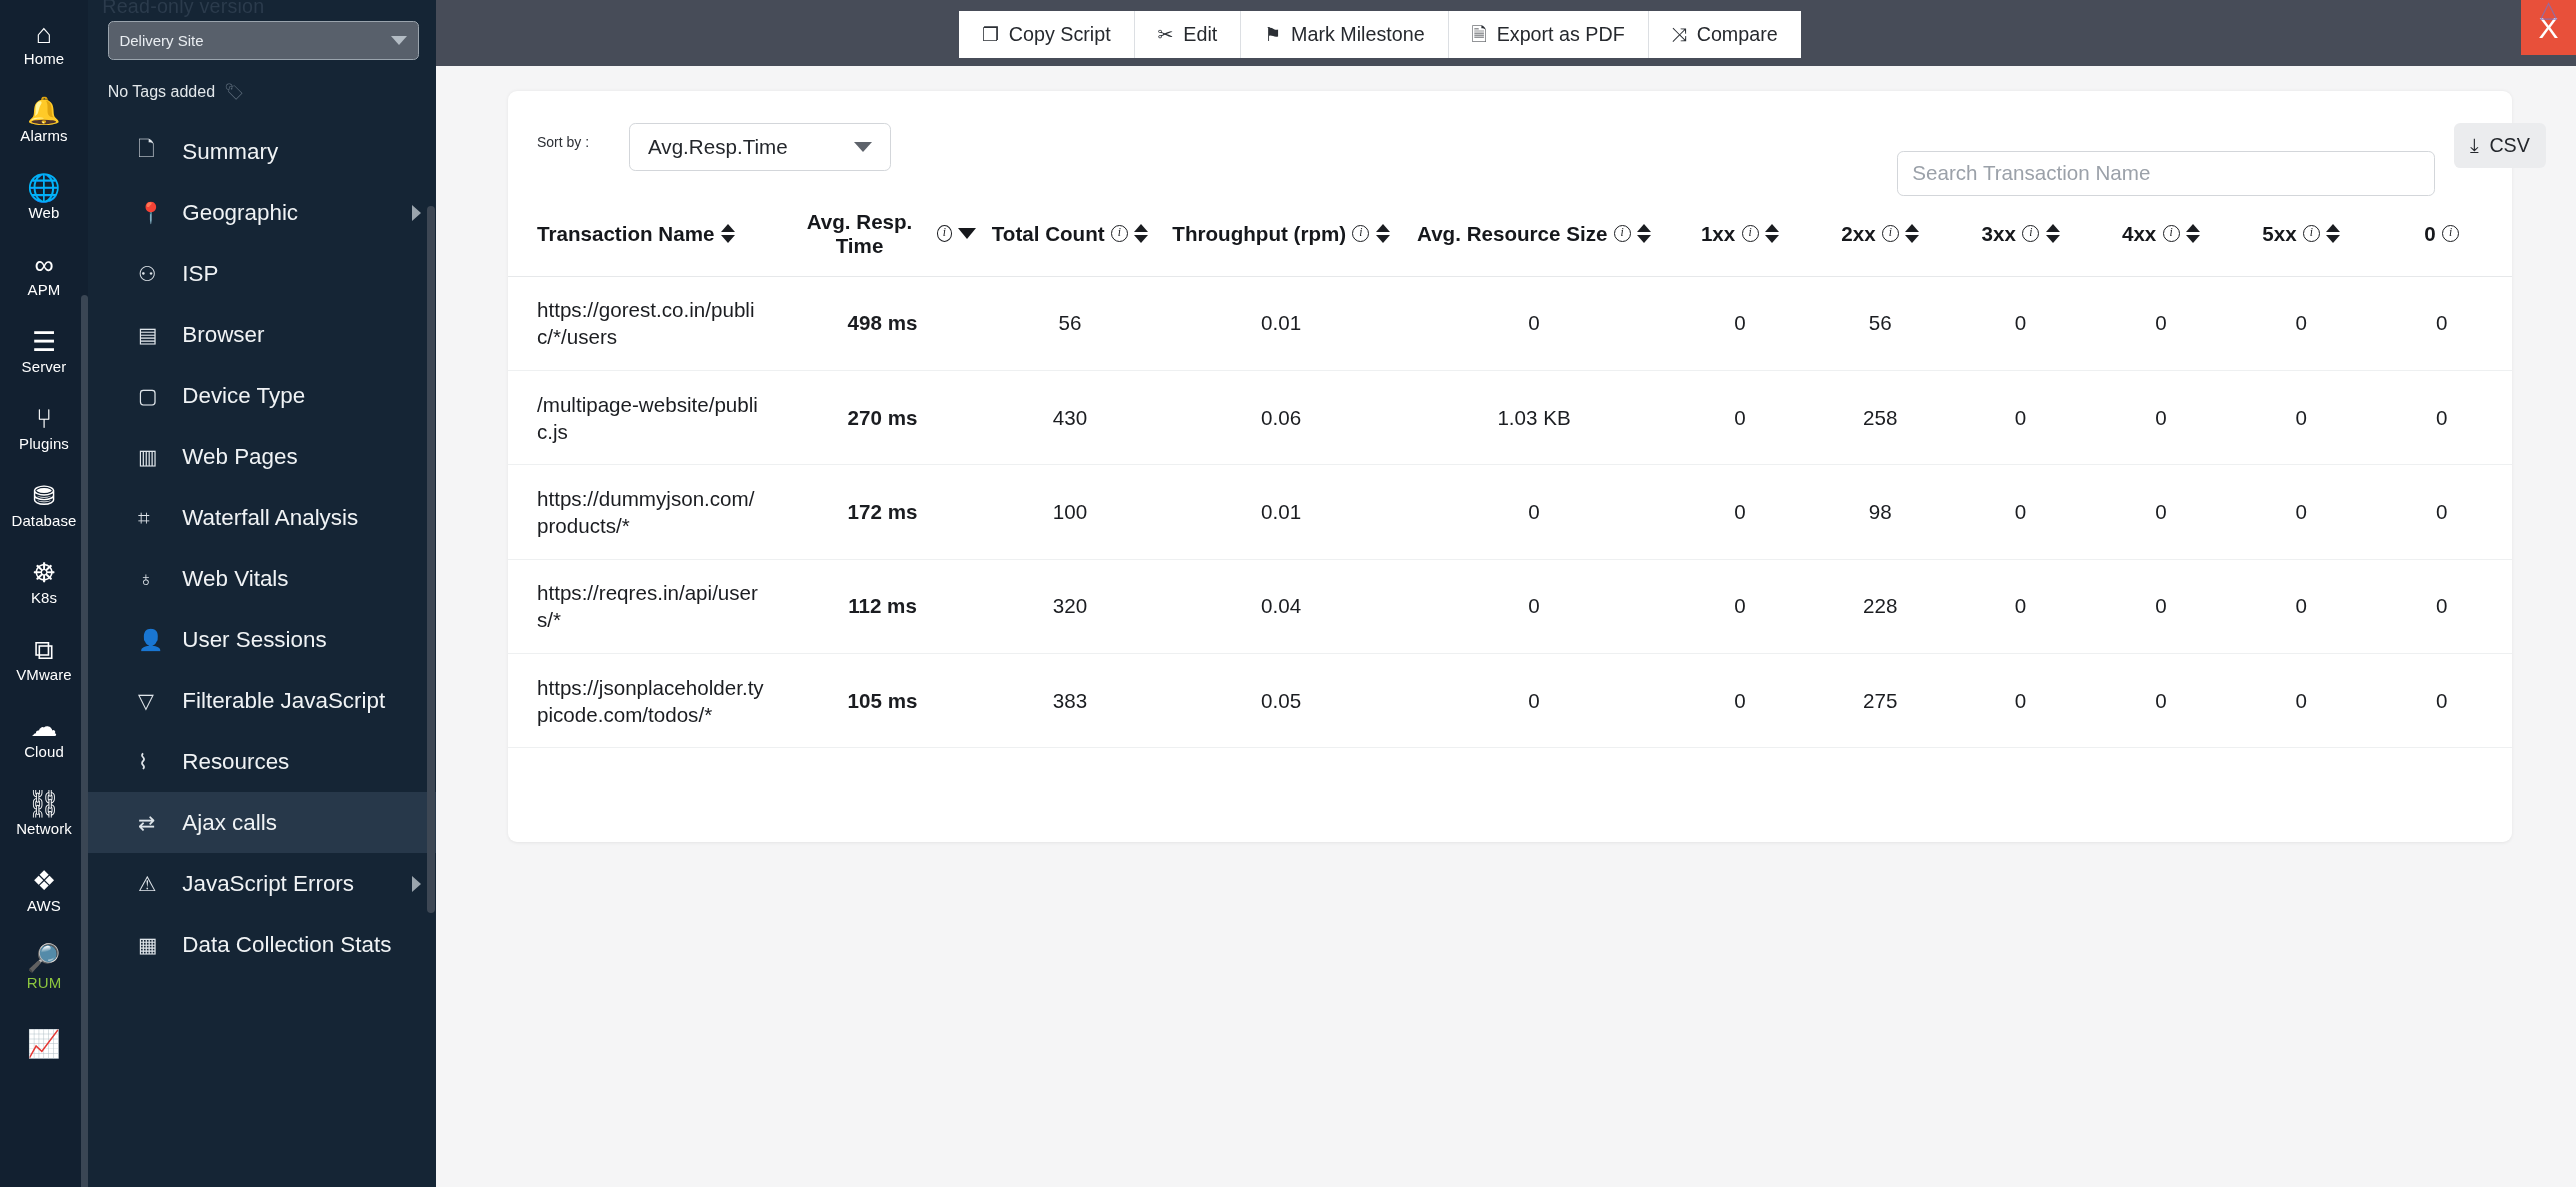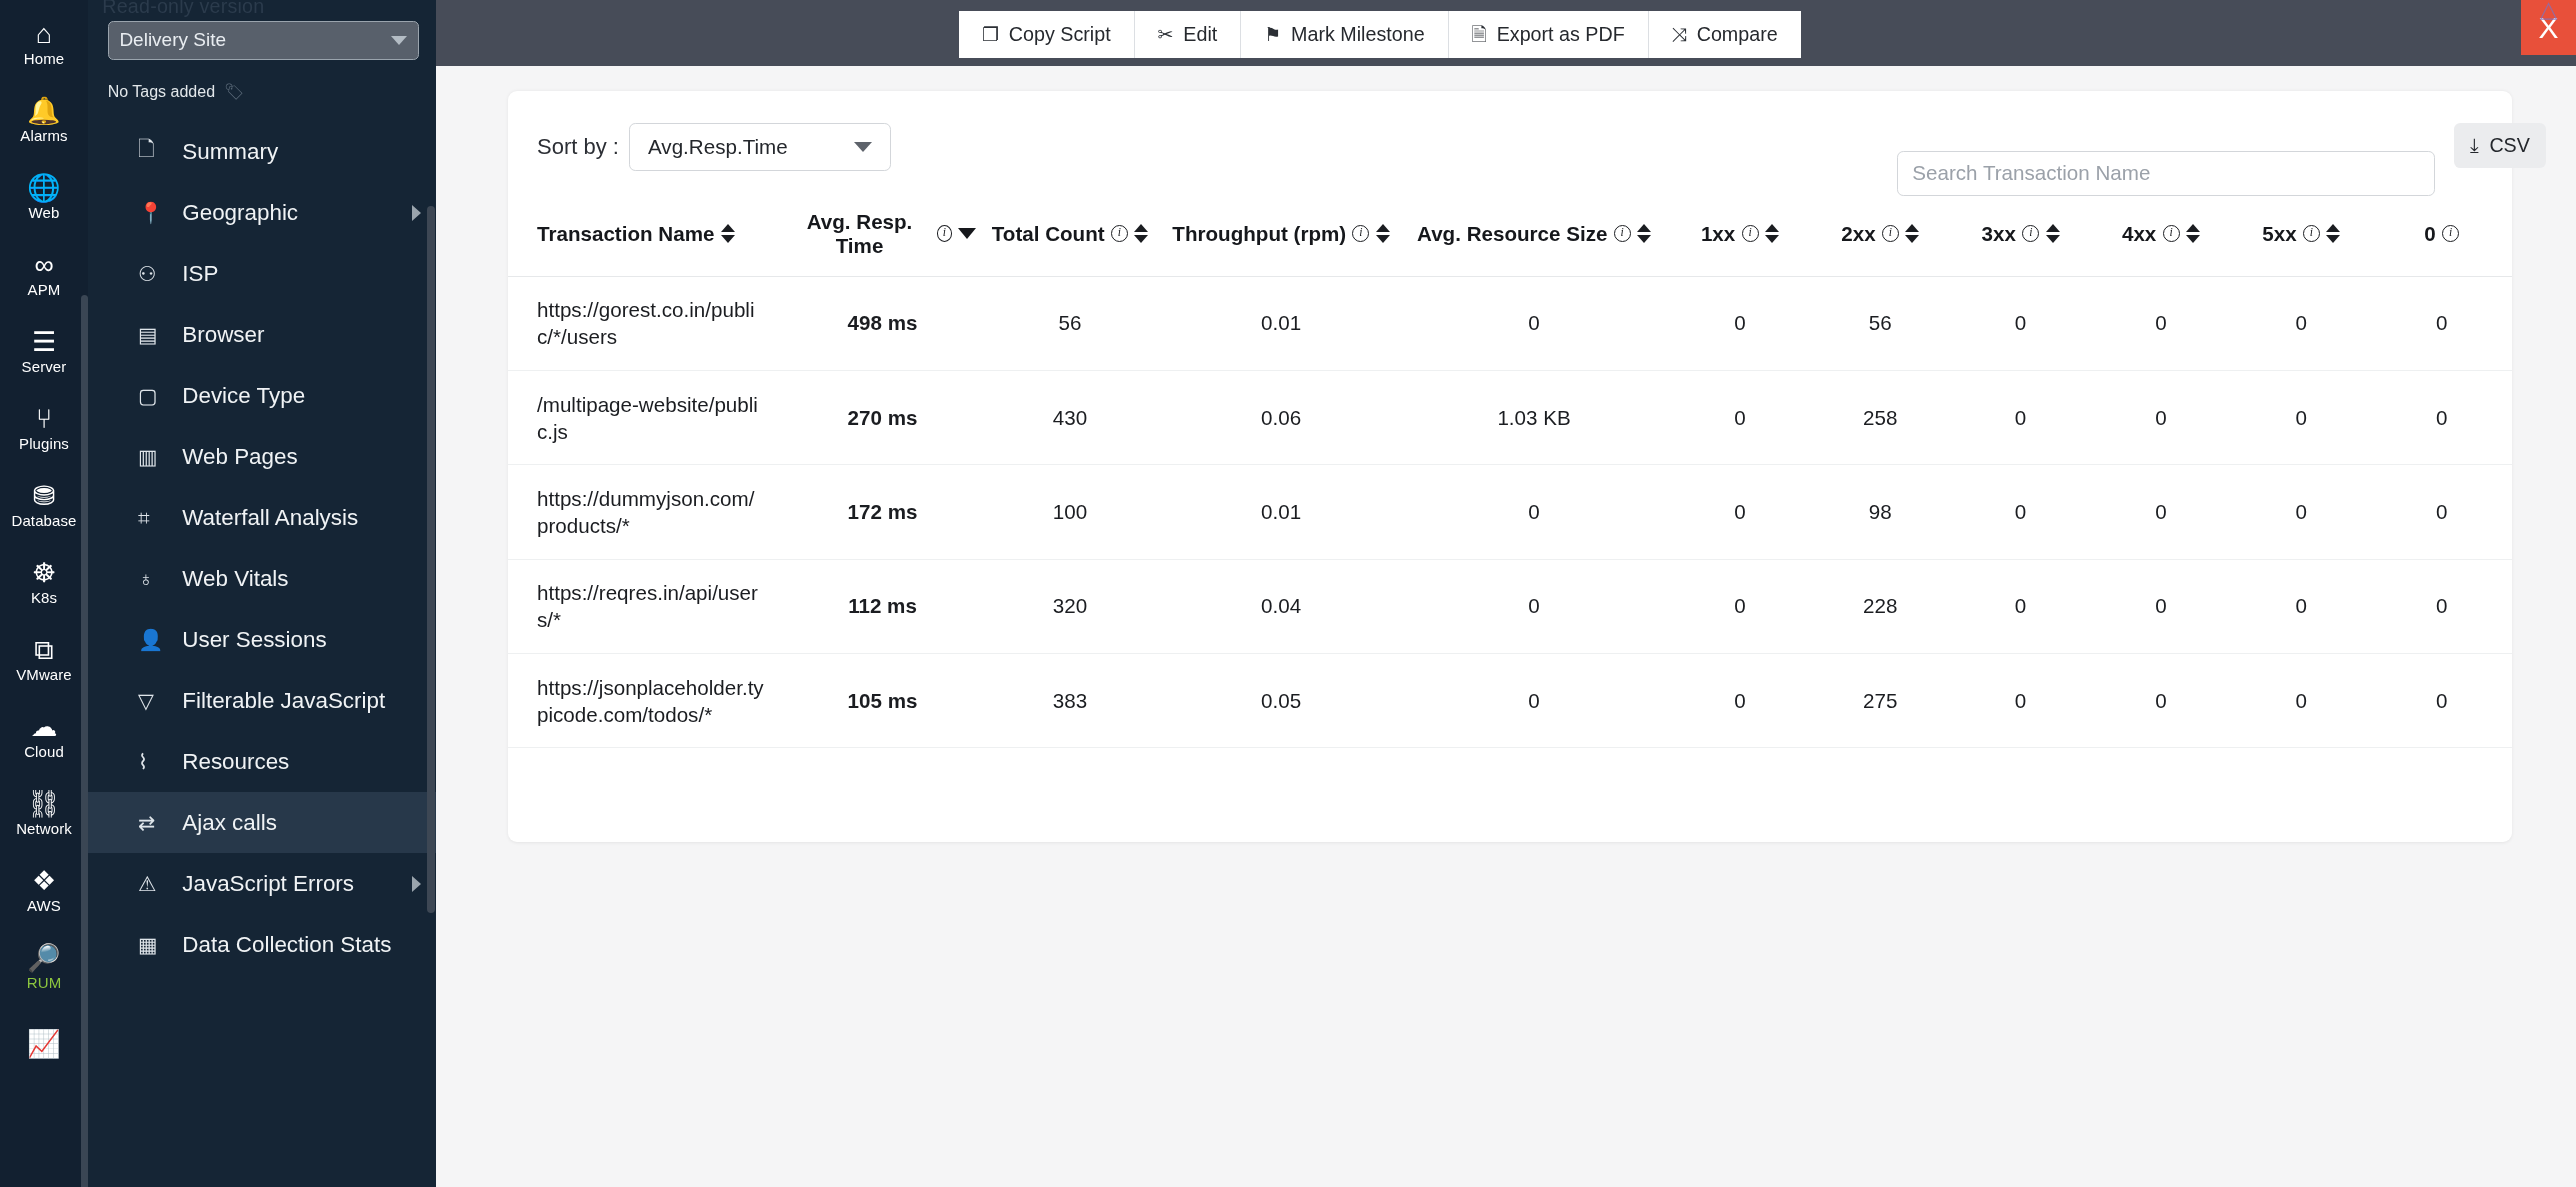--- a/index.html
+++ b/index.html
@@ -42,21 +42,21 @@
   #readonly-banner {
     position: absolute; top: -5.4px; left: 14.3px;
     font-size: 19.7px; color: #2b3b4c; letter-spacing: 0.2px;
     white-space: nowrap;
   }
   #site-select {
     position: absolute; top: 20.6px; left: 19.7px;
     width: 311px; height: 39px;
     background: #58606b; border: 0.9px solid #9aa4ad; border-radius: 5.4px;
     display: flex; align-items: center; padding: 0 10.7px;
-    color: #e9edf1; font-size: 19px; cursor: pointer;
+    color: #e9edf1; font-size: 15px; cursor: pointer;
   }
   #site-select .caret {
     margin-left: auto; width: 0; height: 0;
     border-left: 8px solid transparent; border-right: 8px solid transparent;
     border-top: 9px solid #b3bcc4;
   }
   #tags-row {
     position: absolute; top: 82px; left: 19.7px;
     font-size: 16px; color: #e2e7ea; display: flex; align-items: center; gap: 9px;
   }
@@ -129,21 +129,21 @@
     position: absolute; left: 72px; top: 25px;
     width: 2004px; height: 751px;
     background: #ffffff; border-radius: 9px;
     box-shadow: 0 0.9px 3.6px rgba(0,0,0,.07);
   }
   #toolrow {
     position: absolute; top: 29px; left: 0; width: 100%; height: 54px;
   }
   #sortby-label {
     position: absolute; left: 29px; top: 14.3px;
-    font-size: 22px; color: #2c2f35; white-space: nowrap;
+    font-size: 14px; color: #2c2f35; white-space: nowrap;
   }
   #sort-select {
     position: absolute; left: 121px; top: 2.7px;
     width: 262px; height: 48px;
     border: 0.9px solid #d3d6da; border-radius: 6.3px; background: #fff;
     display: flex; align-items: center; padding: 0 18px;
     font-size: 20.6px; color: #24272c; cursor: pointer;
   }
   #sort-select .caret {
     margin-left: auto; width: 0; height: 0;

